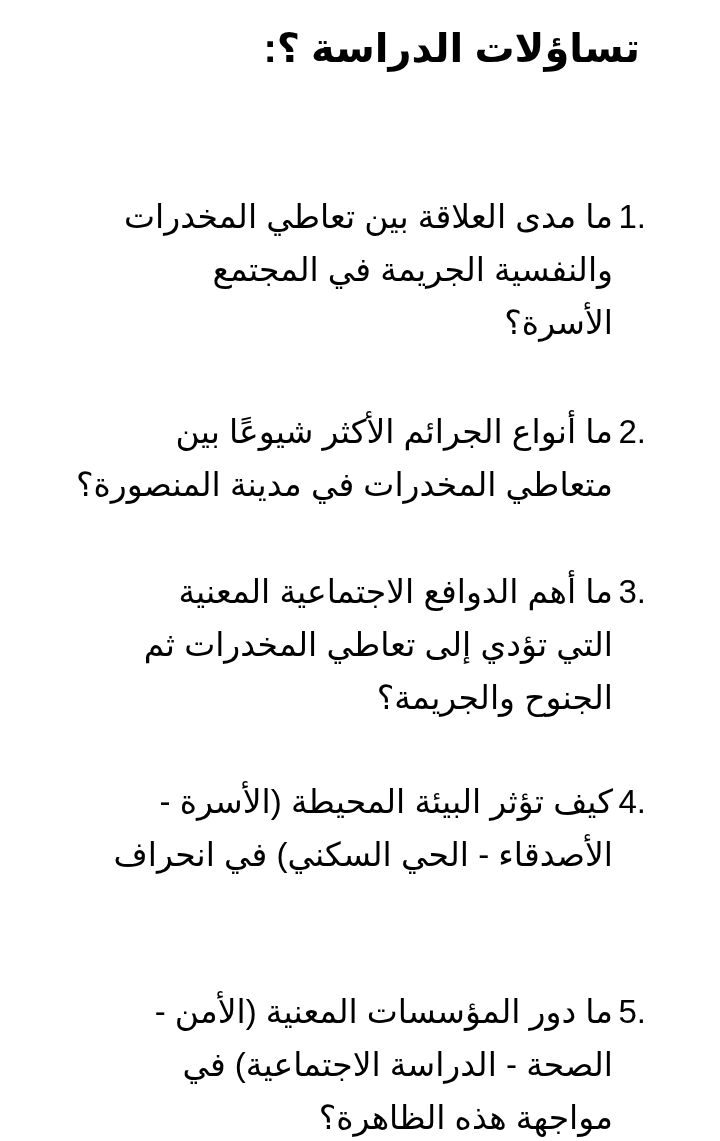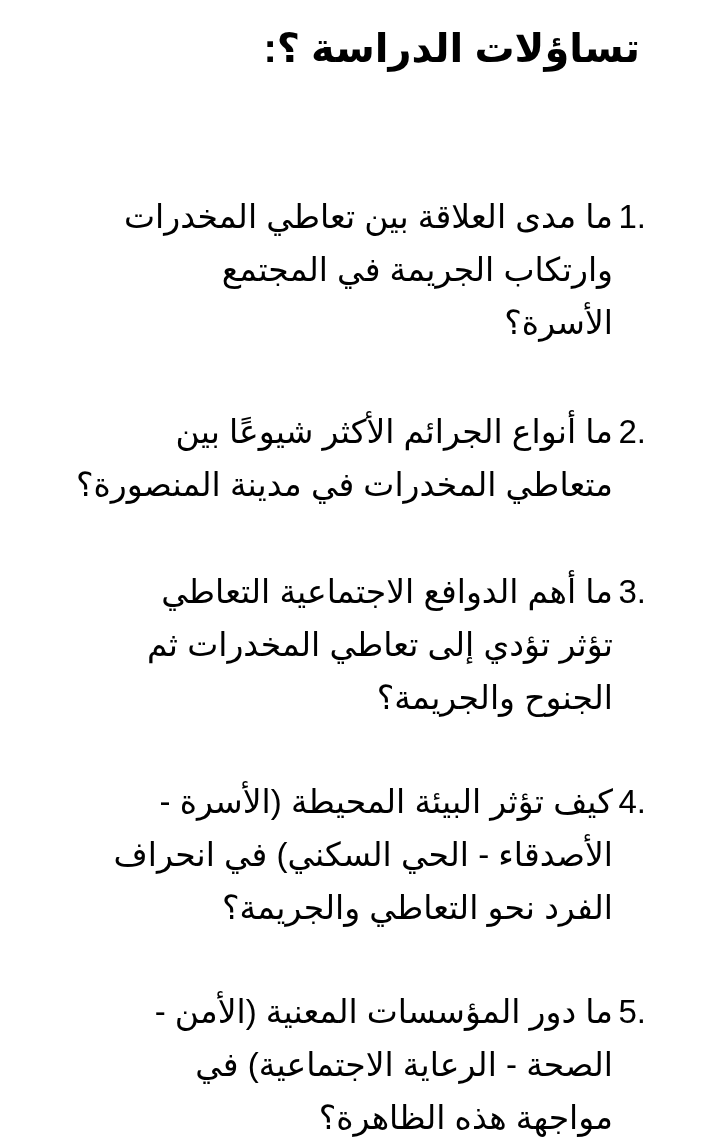--- a/index.html
+++ b/index.html
@@ -74,53 +74,52 @@
 <body>
 
 <div class="page">
   <h1 class="title">تساؤلات الدراسة ؟:</h1>
 
   <ol class="questions">
     <li class="question q1">
       <span class="q-num">1.</span>
       <span class="q-text">
         <span class="line">ما مدى العلاقة بين تعاطي المخدرات</span>
-        <span class="line">وارتكاب الجريمة في المجتمع</span>
+        <span class="line">والنفسية الجريمة في المجتمع</span>
         <span class="line">الأسرة؟</span>
       </span>
     </li>
 
     <li class="question q2">
       <span class="q-num">2.</span>
       <span class="q-text">
         <span class="line">ما أنواع الجرائم الأكثر شيوعًا بين</span>
         <span class="line">متعاطي المخدرات في مدينة المنصورة؟</span>
       </span>
     </li>
 
     <li class="question q3">
       <span class="q-num">3.</span>
       <span class="q-text">
-        <span class="line">ما أهم الدوافع الاجتماعية التعاطي</span>
-        <span class="line">تؤثر تؤدي إلى تعاطي المخدرات ثم</span>
+        <span class="line">ما أهم الدوافع الاجتماعية المعنية</span>
+        <span class="line">التي تؤدي إلى تعاطي المخدرات ثم</span>
         <span class="line">الجنوح والجريمة؟</span>
       </span>
     </li>
 
     <li class="question q4">
       <span class="q-num">4.</span>
       <span class="q-text">
         <span class="line">كيف تؤثر البيئة المحيطة (الأسرة -</span>
         <span class="line">الأصدقاء - الحي السكني) في انحراف</span>
-        <span class="line">الفرد نحو التعاطي والجريمة؟</span>
       </span>
     </li>
 
     <li class="question q5">
       <span class="q-num">5.</span>
       <span class="q-text">
         <span class="line">ما دور المؤسسات المعنية (الأمن -</span>
-        <span class="line">الصحة - الرعاية الاجتماعية) في</span>
+        <span class="line">الصحة - الدراسة الاجتماعية) في</span>
         <span class="line">مواجهة هذه الظاهرة؟</span>
       </span>
     </li>
   </ol>
 </div>
 
 </body></html>

